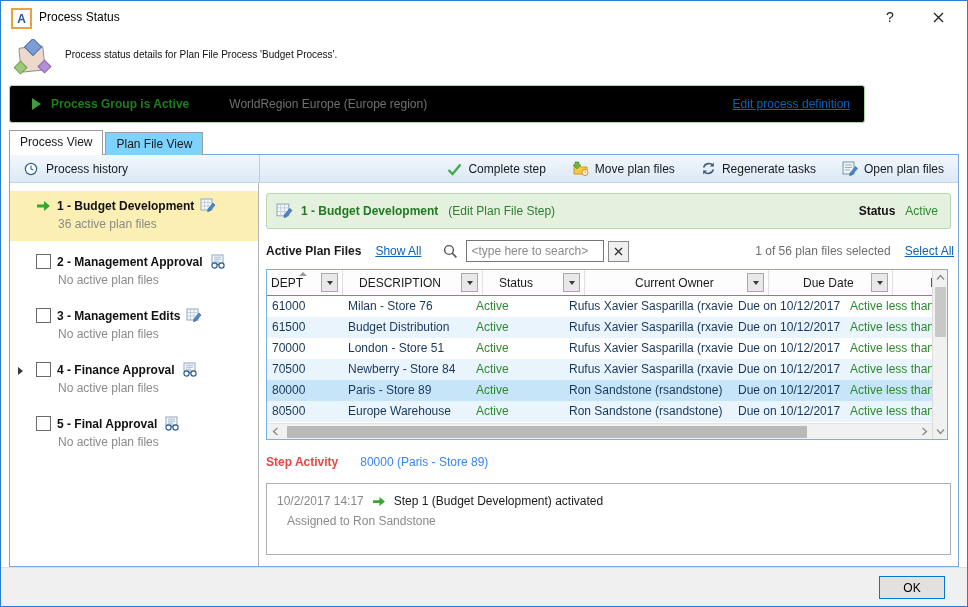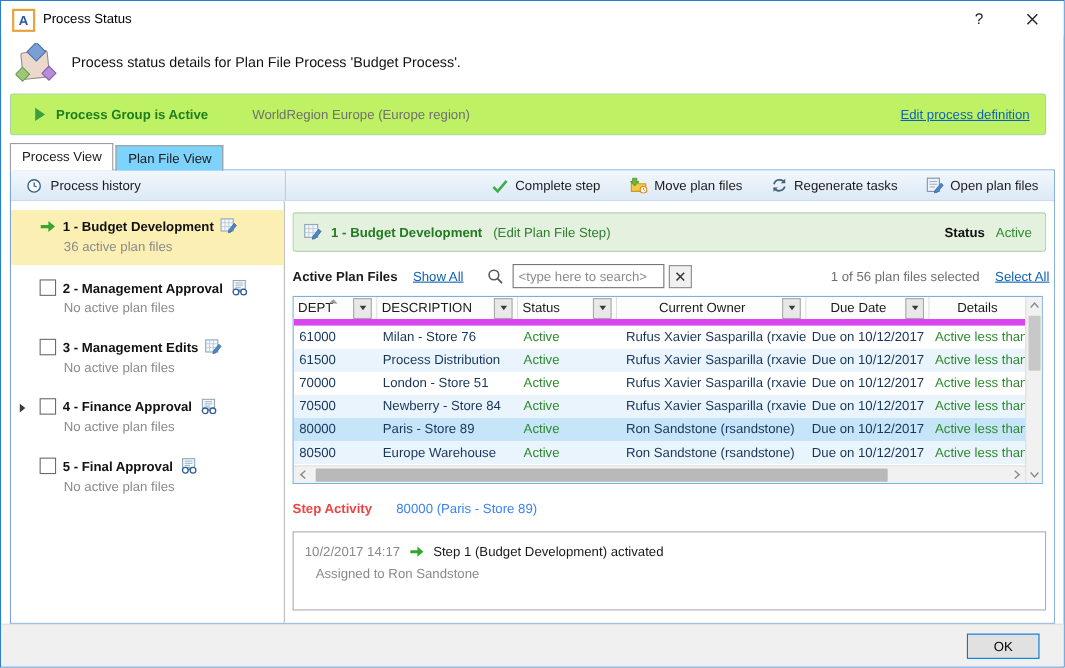--- a/index.html
+++ b/index.html
@@ -12,24 +12,24 @@
     font-weight:bold;font-size:12px;display:flex;align-items:center;justify-content:center;background:#fff;}
   .win-title{position:absolute;left:38px;top:9px;font-size:12px;color:#000;}
   .win-btn{position:absolute;top:4px;width:30px;height:24px;display:flex;align-items:center;justify-content:center;
     color:#222;font-size:14px;cursor:default;background:#fff;border:none;}
   .btn-help{right:62px;}
   .btn-close{right:14px;}
 
   
   .subtitle-row{position:absolute;left:0;top:32px;right:0;height:48px;}
   .proc-icon{position:absolute;left:13px;top:6px;}
-  .subtitle-text{position:absolute;left:64px;top:16px;font-size:13px;color:#111;}
-
-  
-  .banner{position:absolute;left:8px;top:84px;width:942px;height:38px;background:#bef264;border:1px solid #abd3a2;
+  .subtitle-text{position:absolute;left:64px;top:16px;font-size:10px;color:#111;}
+
+  
+  .banner{position:absolute;left:8px;top:84px;width:856px;height:38px;background:#000000;border:1px solid #abd3a2;
     border-radius:3px;box-sizing:border-box;display:flex;align-items:center;}
   .play-icon{width:0;height:0;border-top:6px solid transparent;border-bottom:6px solid transparent;
     border-left:9px solid #3f9c3f;margin-left:22px;}
   .banner-status{color:#1e7d1e;font-weight:bold;margin-left:10px;}
   .banner-scope{color:#707070;margin-left:40px;}
   .banner-link{margin-left:auto;margin-right:14px;color:#0c62b8;text-decoration:underline;cursor:pointer;}
 
   
   .tabs{position:absolute;left:8px;top:130px;height:24px;display:flex;align-items:flex-end;z-index:3;}
   .tab{padding:4px 10px;border:1px solid #9c9c9c;border-bottom:none;margin-right:2px;cursor:pointer;}
@@ -83,21 +83,21 @@
   .pf-clear{margin-left:4px;width:19px;height:19px;border:1px solid #8a8a8a;background:#f0f0f0;display:flex;
     align-items:center;justify-content:center;cursor:pointer;}
   .pf-summary{margin-left:auto;color:#6e6e6e;}
   .pf-selectall{margin-left:14px;}
 
   
   .table{position:absolute;left:7px;top:86px;width:682px;height:171px;border:1px solid #7ab0dd;
     box-sizing:border-box;display:flex;}
   .table-main{flex:1;display:flex;flex-direction:column;overflow:hidden;}
   .thead{display:grid;grid-template-columns:76px 128px 90px 172px 112px 87px;height:26px;background:#fdfdfd;
-    border-bottom:6px solid #d946ef;box-sizing:border-box;}
+    border-bottom:1px solid #d946ef;box-sizing:border-box;gap:12px;}
   .th{display:flex;align-items:center;padding:0 4px;border-right:1px solid #e0e0e0;position:relative;
     color:#1a1a1a;box-sizing:border-box;}
   .th-label{white-space:nowrap;overflow:hidden;}
   .th.center{justify-content:center;}
   .sort-asc{position:absolute;left:32px;top:2px;width:0;height:0;border-left:4px solid transparent;
     border-right:4px solid transparent;border-bottom:4px solid #9a9a9a;}
   .dd-btn{margin-left:auto;width:15px;height:17px;background:#e8e8e8;border:1px solid #a8a8a8;display:flex;
     align-items:center;justify-content:center;cursor:pointer;flex:0 0 auto;}
   .dd-tri{width:0;height:0;border-left:3.5px solid transparent;border-right:3.5px solid transparent;
     border-top:4px solid #3a3a3a;}
@@ -379,21 +379,21 @@
               <div class="tr">
                 <span class="td">61000</span>
                 <span class="td">Milan - Store 76</span>
                 <span class="td status">Active</span>
                 <span class="td owner">Rufus Xavier Sasparilla (rxavier)</span>
                 <span class="td">Due on 10/12/2017</span>
                 <span class="td details">Active less than</span>
               </div>
               <div class="tr">
                 <span class="td">61500</span>
-                <span class="td">Process Distribution</span>
+                <span class="td">Budget Distribution</span>
                 <span class="td status">Active</span>
                 <span class="td owner">Rufus Xavier Sasparilla (rxavier)</span>
                 <span class="td">Due on 10/12/2017</span>
                 <span class="td details">Active less than</span>
               </div>
               <div class="tr">
                 <span class="td">70000</span>
                 <span class="td">London - Store 51</span>
                 <span class="td status">Active</span>
                 <span class="td owner">Rufus Xavier Sasparilla (rxavier)</span>

